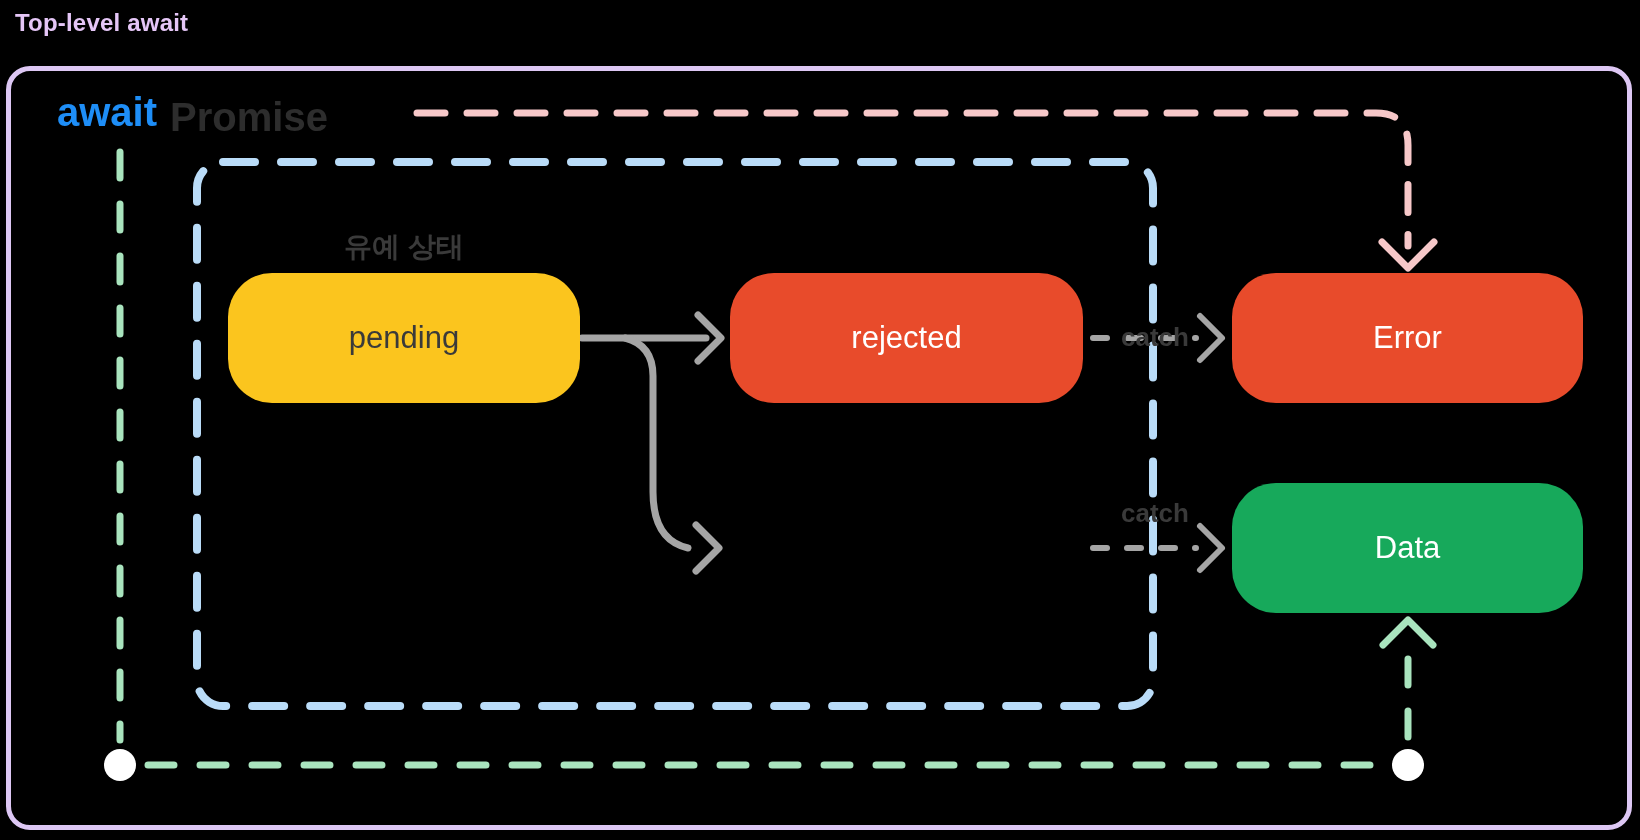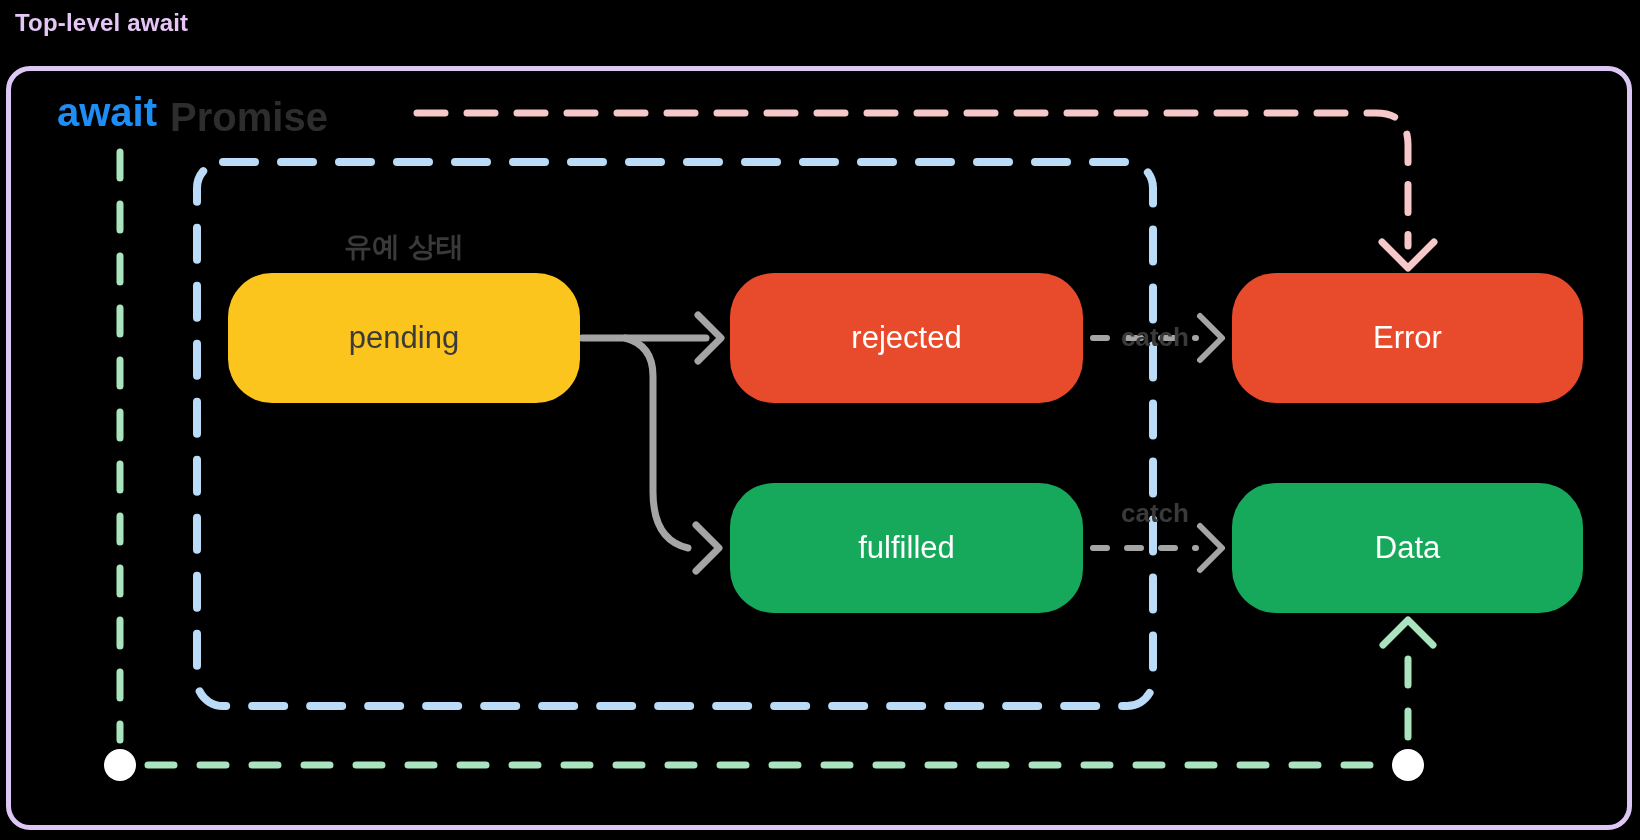--- a/index.html
+++ b/index.html
@@ -142,23 +142,20 @@
   </div>
 
   <div class="group-label pending-group">유예 상태</div>
 
   <div class="pill yellow pos-pending">
     <span>pending</span>
   </div>
   <div class="pill red pos-rejected">
     <span>rejected</span>
   </div>
-  <div class="pill green pos-fulfilled">
-    <span>fulfilled</span>
-  </div>
   <div class="pill green pos-data">
     <span>Data</span>
   </div>
   <div class="pill red pos-error">
     <span>Error</span>
   </div>
 
   <div class="edge-label catch-pos">catch</div>
   <div class="edge-label then-pos">catch</div>
 

